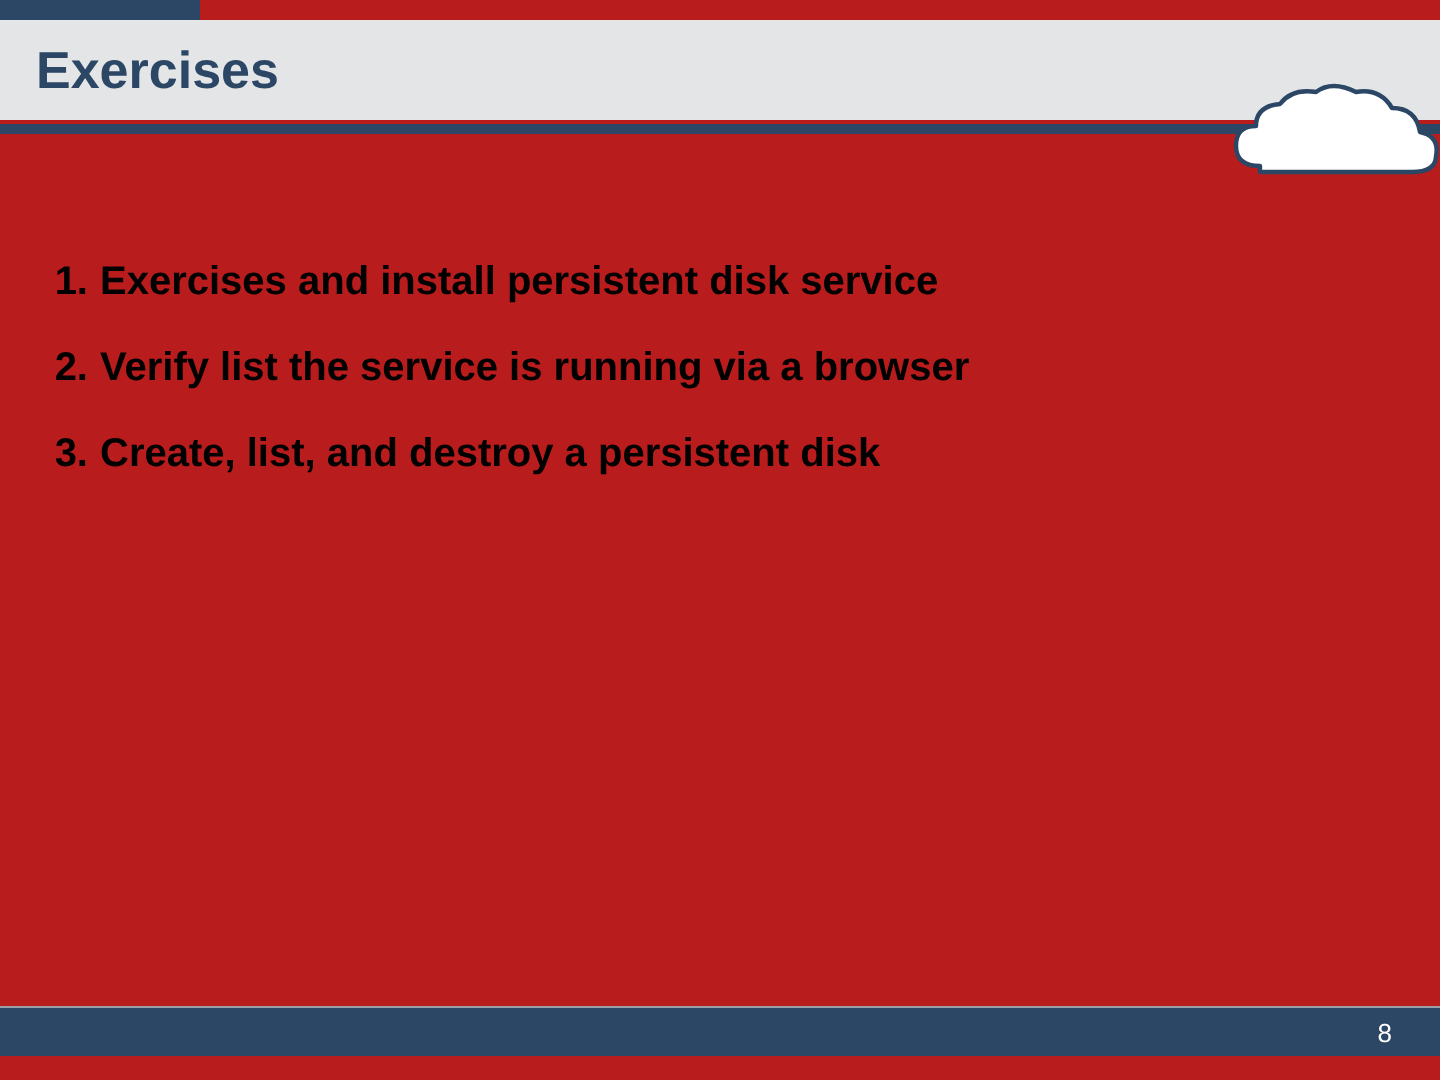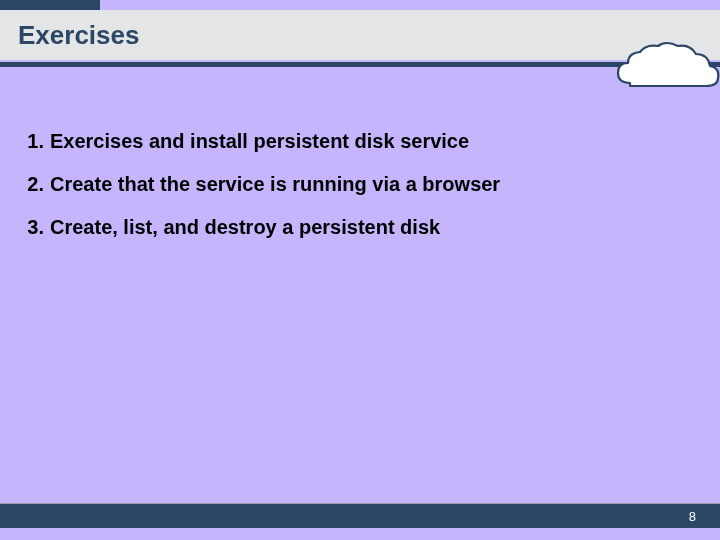--- a/index.html
+++ b/index.html
@@ -12,21 +12,21 @@
       height: 540px;
       font-family: Arial, Helvetica, sans-serif;
       background: #ffffff;
       position: relative;
       overflow: hidden;
     }
     .slide {
       width: 720px;
       height: 540px;
       position: relative;
-      background: #c4b5fd;
+      background: #b91c1c;
     }
     .top-accent {
       position: absolute;
       top: 0;
       left: 0;
       width: 100px;
       height: 10px;
       background: #2c4766;
     }
     .title-band {
@@ -135,21 +135,21 @@
              L 20 48 Z" fill="#ffffff" stroke="#2c4766" stroke-width="2.2" stroke-linejoin="round"></path>
   </svg>
 
   <div class="content">
     <div class="bullet">
       <span class="bullet-num">1.</span>
       <span class="bullet-text">Exercises and install persistent disk service</span>
     </div>
     <div class="bullet">
       <span class="bullet-num">2.</span>
-      <span class="bullet-text">Create that the service is running via a browser</span>
+      <span class="bullet-text">Verify list the service is running via a browser</span>
     </div>
     <div class="bullet">
       <span class="bullet-num">3.</span>
       <span class="bullet-text">Create, list, and destroy a persistent disk</span>
     </div>
   </div>
 
   <div class="footer-divider"></div>
   <div class="footer-bar">
     <span class="page-num">8</span>

